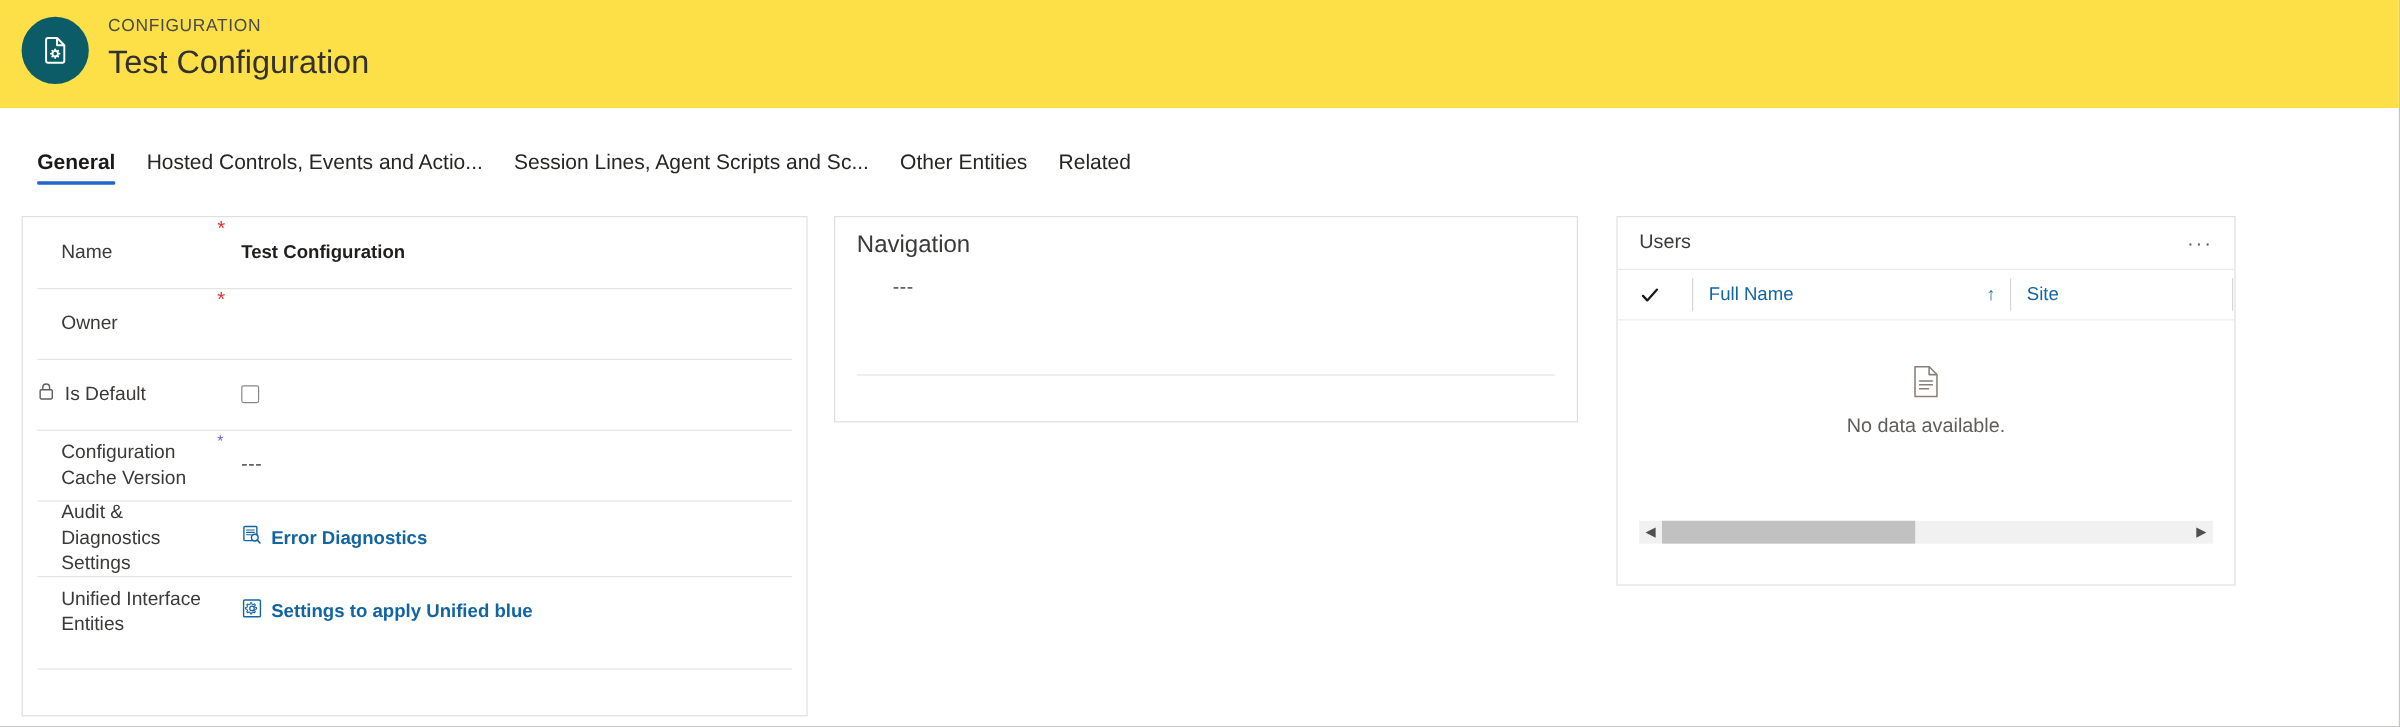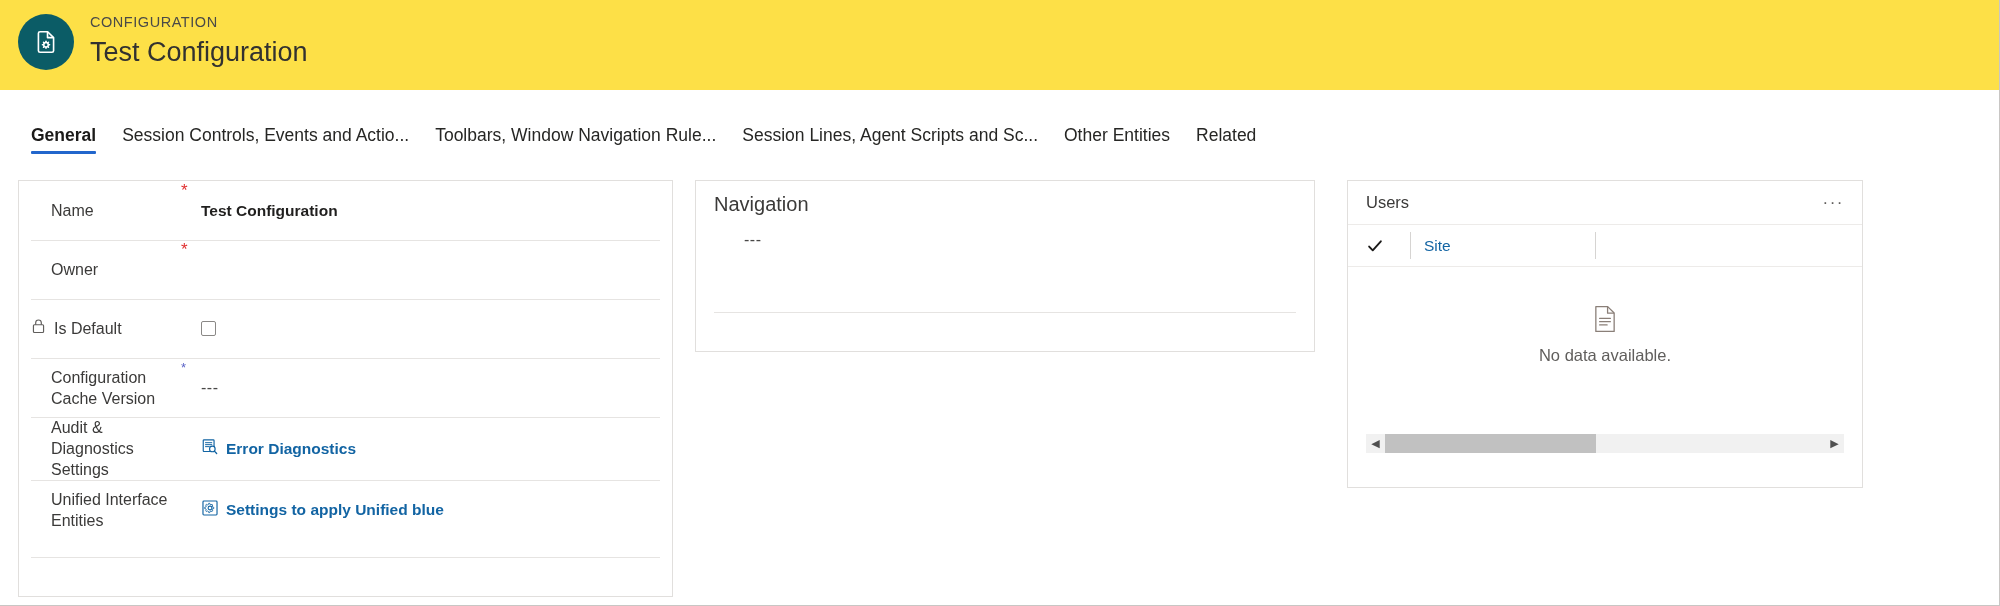--- a/index.html
+++ b/index.html
@@ -329,22 +329,21 @@
       </svg>
     </div>
     <div class="header-text">
       <div class="header-eyebrow">CONFIGURATION</div>
       <div class="header-title">Test Configuration</div>
     </div>
   </div>
 
   <div class="tabbar">
     <button class="tab active">General</button>
-    <button class="tab">Session Controls, Events and Actio...</button>
-    <button class="tab">Toolbars, Window Navigation Rule...</button>
+    <button class="tab">Hosted Controls, Events and Actio...</button>
     <button class="tab">Session Lines, Agent Scripts and Sc...</button>
     <button class="tab">Other Entities</button>
     <button class="tab">Related</button>
   </div>
 
   <div class="panel" id="form-panel">
     <div class="form-rows">
 
       <div class="form-row">
         <div class="field-label">
@@ -440,20 +439,24 @@
       <span class="users-title">Users</span>
       <span class="users-more">···</span>
     </div>
 
     <div class="grid-header">
       <span class="gh-check">
         <svg width="18" height="18" viewBox="0 0 20 20" aria-hidden="true">
           <path d="M3.5 10.6l4 4.2 9-10" fill="none" stroke="#1b1a19" stroke-width="2.1" stroke-linecap="round" stroke-linejoin="round"></path>
         </svg>
       </span>
+      <span class="gh-col fullname">
+        <span>Full Name</span>
+        <span class="sort-arrow">↑</span>
+      </span>
       <span class="gh-col site">
         <span>Site</span>
       </span>
       <span class="gh-col tail"></span>
     </div>
 
     <div class="empty-area">
       <span>
         <svg width="24" height="28" viewBox="0 0 22 26" aria-hidden="true">
           <path d="M2.5 1.5h11l6 6v17h-17z" fill="#ffffff" stroke="#8a7f78" stroke-width="1.2" stroke-linejoin="round"></path>

